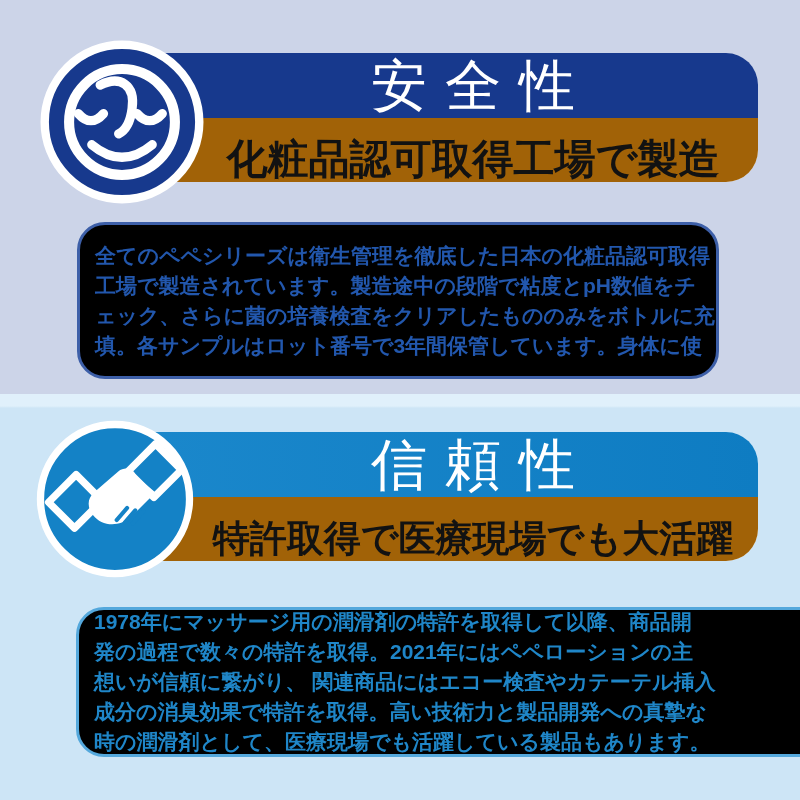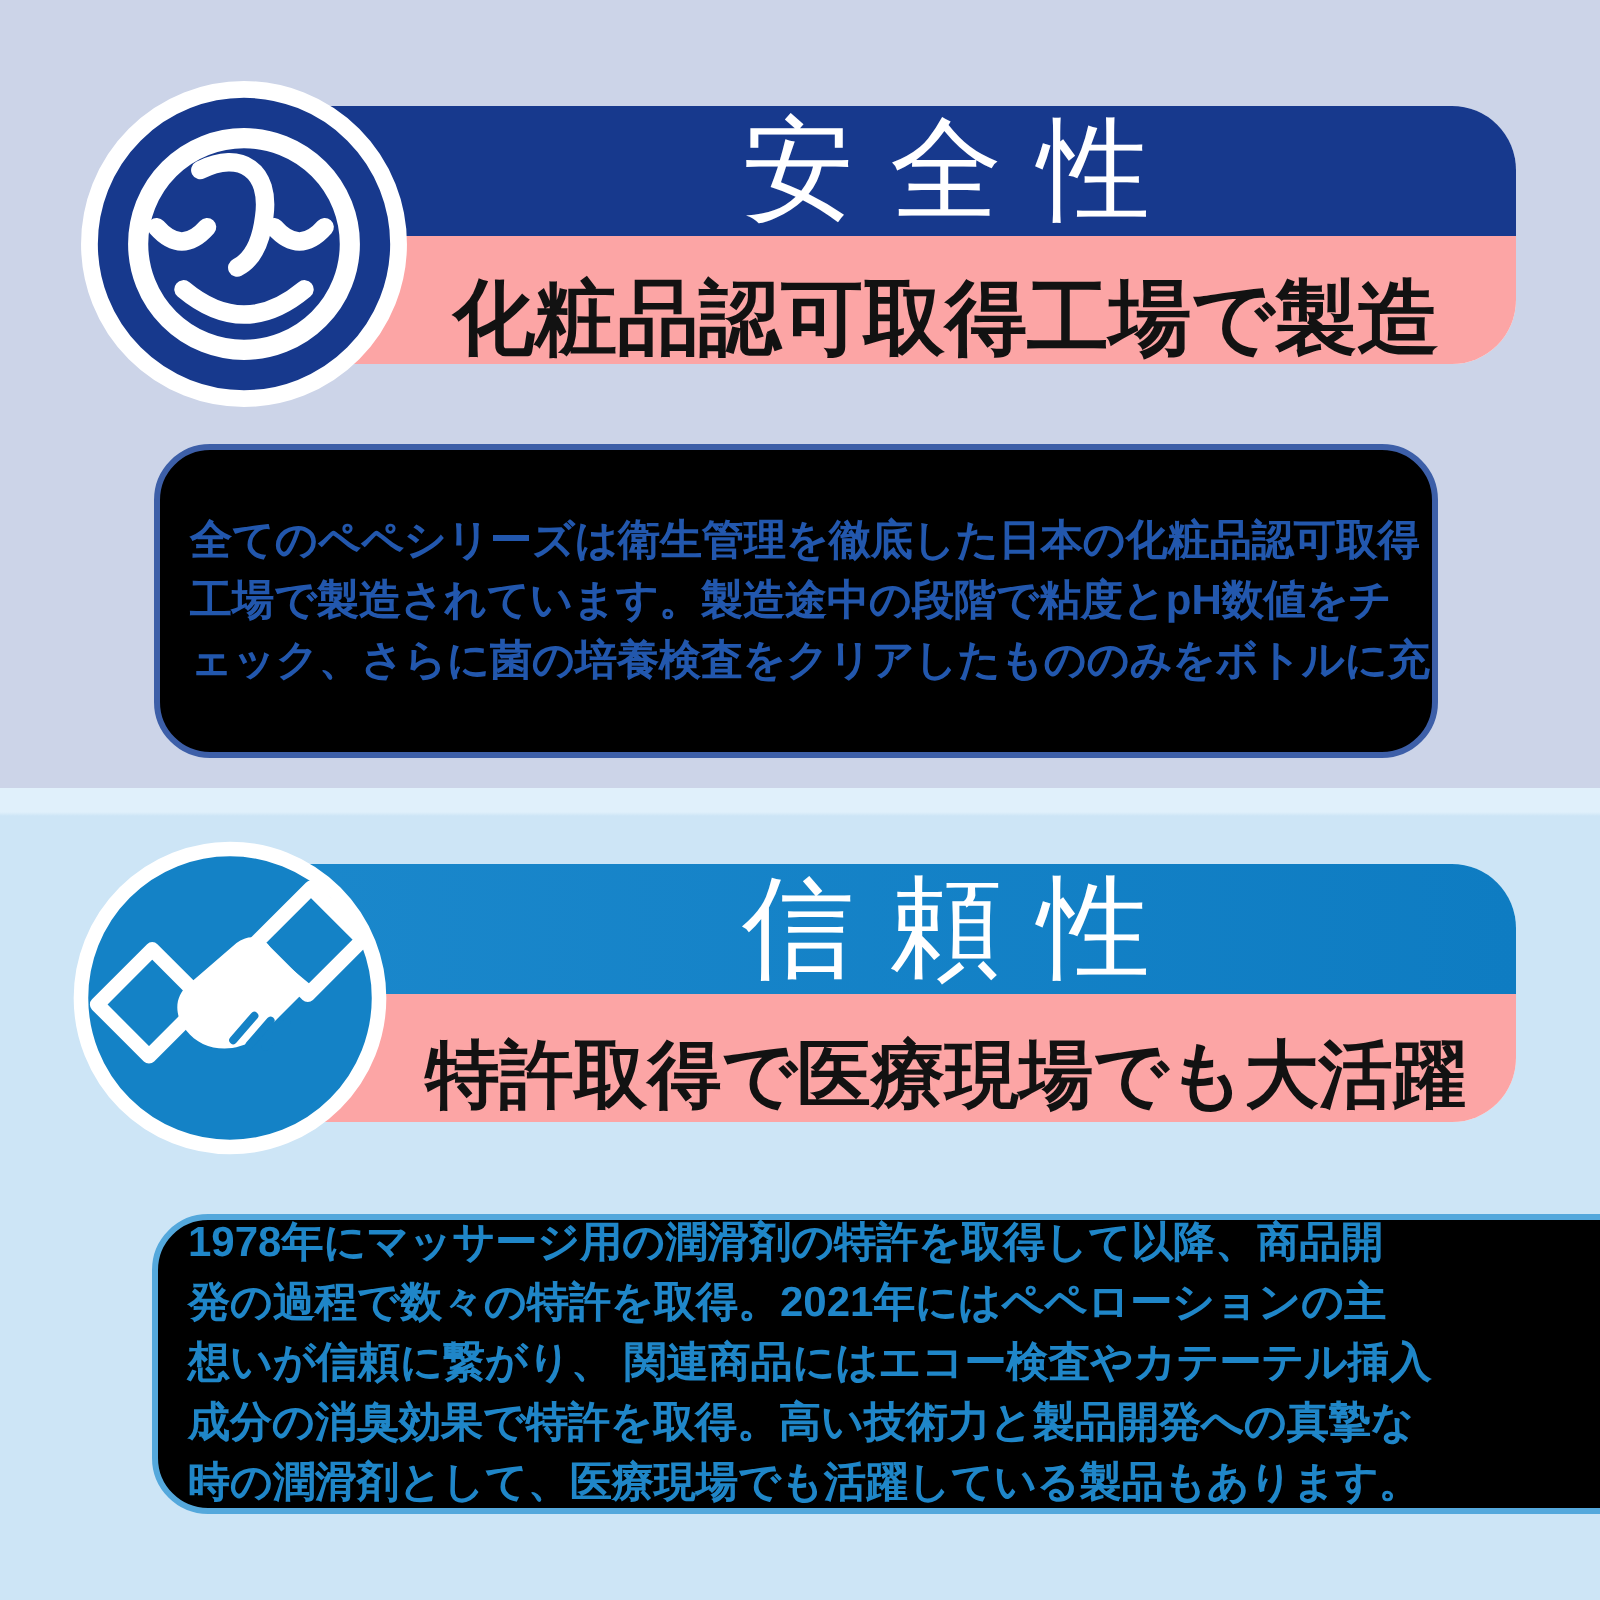--- a/index.html
+++ b/index.html
@@ -28,21 +28,21 @@
   }
   .banner-safety .banner-top{background:#17398d;}
   .banner-reliability .banner-top{background:linear-gradient(90deg,#1b88cc,#0e7cc2);}
   .banner-title{
     margin:0;color:#ffffff;
     font-family:"Liberation Serif","DejaVu Serif",serif;
     font-weight:normal;font-size:56px;line-height:1;
     letter-spacing:18px;text-indent:18px;white-space:nowrap;
   }
   .banner-bottom{
-    height:83px;background:#fca5a5;display:flex;align-items:center;justify-content:center;
+    height:83px;background:#a16207;display:flex;align-items:center;justify-content:center;
     padding-left:78px;
   }
   .banner-subtitle{
     margin:0;color:#121212;
     font-family:"Liberation Serif","DejaVu Serif",serif;
     font-weight:bold;line-height:1;white-space:nowrap;letter-spacing:0px;
   }
   .banner-safety .banner-subtitle{font-size:41px;}
   .banner-reliability .banner-subtitle{font-size:37px;text-align:right;}
 
@@ -99,20 +99,21 @@
           <path d="M118 90 Q133 107 148 90"></path>
           <path d="M64 127 Q100 157 136 127"></path>
         </g>
       </svg>
     </div>
 
     <div class="body-box box-safety">
       <p>全てのペペシリーズは衛生管理を徹底した日本の化粧品認可取得</p>
       <p>工場で製造されています。製造途中の段階で粘度とpH数値をチ</p>
       <p>ェック、さらに菌の培養検査をクリアしたもののみをボトルに充</p>
+      <p>填。各サンプルはロット番号で3年間保管しています。身体に使</p>
     </div>
   </section>
 
   <section class="section section-reliability">
 
     <div class="banner banner-reliability">
       <div class="banner-top">
         <h2 class="banner-title">信頼性</h2>
       </div>
       <div class="banner-bottom">

